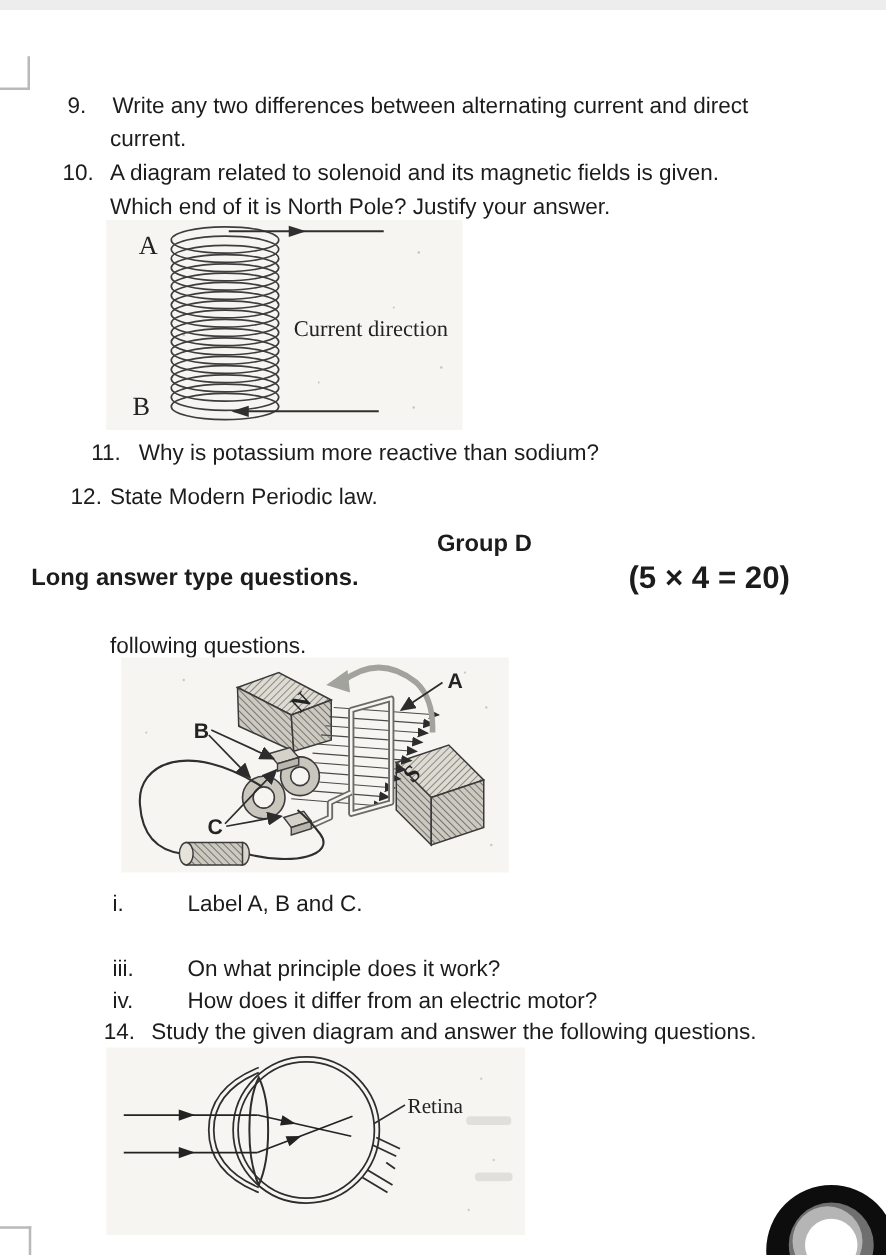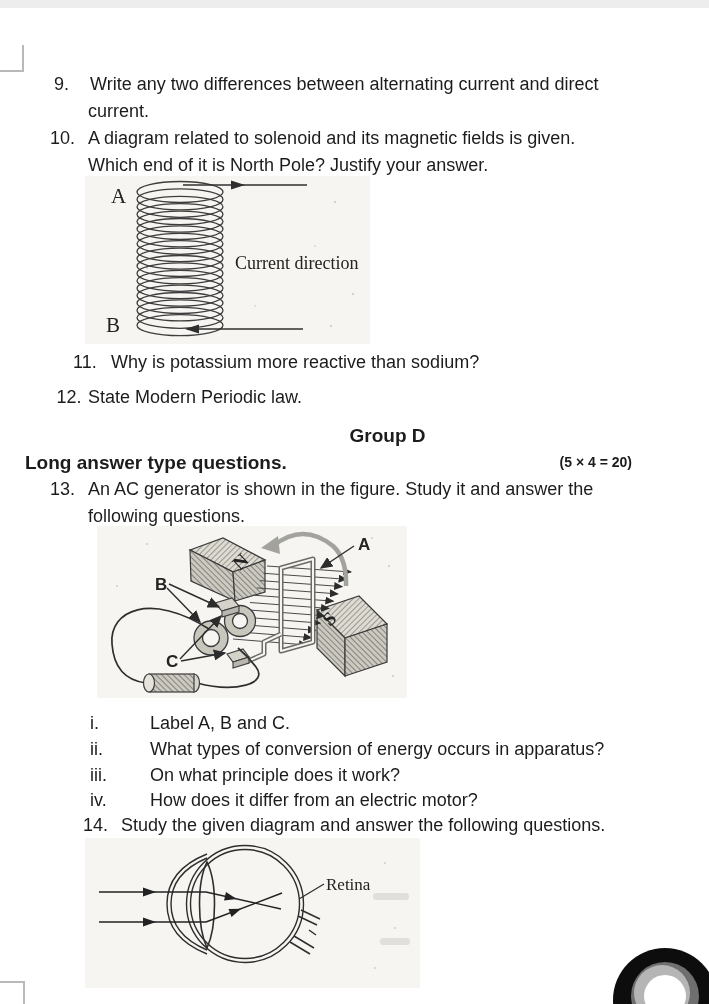--- a/index.html
+++ b/index.html
@@ -88,23 +88,22 @@
       <text x="21" y="156" font-size="21">B</text>
       <text x="150" y="93" font-size="18">Current direction</text>
     </svg>
   </div>
 
   <div class="line" style="left:50px;top:352px;margin-left:23px;"><span class="num">11.</span><span>Why is potassium more reactive than sodium?</span></div>
   <div class="line" style="left:50px;top:387px;text-align:center;"><span class="num">12.</span><span>State Modern Periodic law.</span></div>
 
   <div class="line heading-center" style="top:425px;">Group D</div>
   <div class="line bold" style="left:25px;top:452px;font-size:19px;">Long answer type questions.</div>
-  <div class="line bold" style="right:77px;top:452px;font-size:14px;margin-left:12px;">(5 × 4 = 20)</div>
-
-  <div class="line" style="left:50px;top:479px;"><span class="num">13.</span><span>An AC generator is shown in the figure. Study it and answer the</span></div>
+  <div class="line bold" style="right:77px;top:452px;font-size:25px;margin-left:12px;">(5 × 4 = 20)</div>
+
   <div class="line" style="left:88px;top:506px;">following questions.</div>
 
   <div class="fig" style="left:97px;top:526px;width:310px;height:172px;">
     <svg width="310" height="172" viewBox="0 0 310 172">
       <defs>
         <pattern id="hx" width="4" height="4" patternUnits="userSpaceOnUse" patternTransform="rotate(45)">
           <rect width="4" height="4" fill="#dedbd3"></rect>
           <line x1="0" y1="0" x2="0" y2="4" stroke="#84827b" stroke-width="1.5"></line>
         </pattern>
         <pattern id="hx2" width="4" height="4" patternUnits="userSpaceOnUse" patternTransform="rotate(-45)">
@@ -198,21 +197,20 @@
         <line x1="83" y1="133" x2="124" y2="90" marker-end="url(#mG)"></line>
         <line x1="84" y1="135" x2="128" y2="127" marker-end="url(#mG)"></line>
       </g>
       <text x="261" y="24" font-size="17" class="sanslab">A</text>
       <text x="58" y="64" font-size="17" class="sanslab">B</text>
       <text x="69" y="141" font-size="17" class="sanslab">C</text>
     </svg>
   </div>
 
   <div class="line" style="left:90px;top:713px;"><span class="num-sub">i.</span><span>Label A, B and C.</span></div>
-  <div class="line" style="left:90px;top:739px;"><span class="num-sub">ii.</span><span>What types of conversion of energy occurs in apparatus?</span></div>
   <div class="line" style="left:90px;top:790px;"><span class="num-sub">iv.</span><span>How does it differ from an electric motor?</span></div>
   <div class="line" style="left:90px;top:765px;"><span class="num-sub">iii.</span><span>On what principle does it work?</span></div>
 
   <div class="line" style="left:50px;top:815px;margin-left:33px;"><span class="num">14.</span><span>Study the given diagram and answer the following questions.</span></div>
 
   <div class="fig" style="left:85px;top:838px;width:335px;height:150px;">
     <svg width="335" height="150" viewBox="0 0 335 150">
       <g opacity="0.35" fill="#8a8a7f">
         <circle cx="300" cy="25" r="1"></circle>
           <circle cx="310" cy="90" r="1"></circle>

